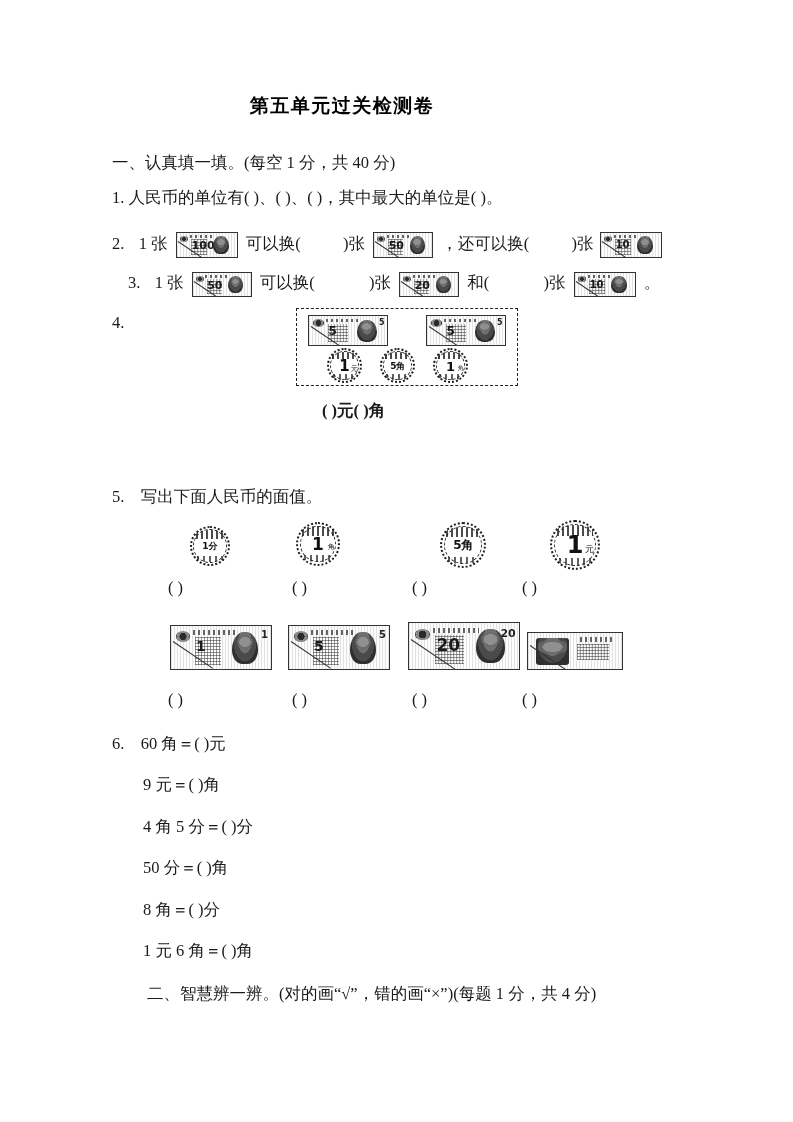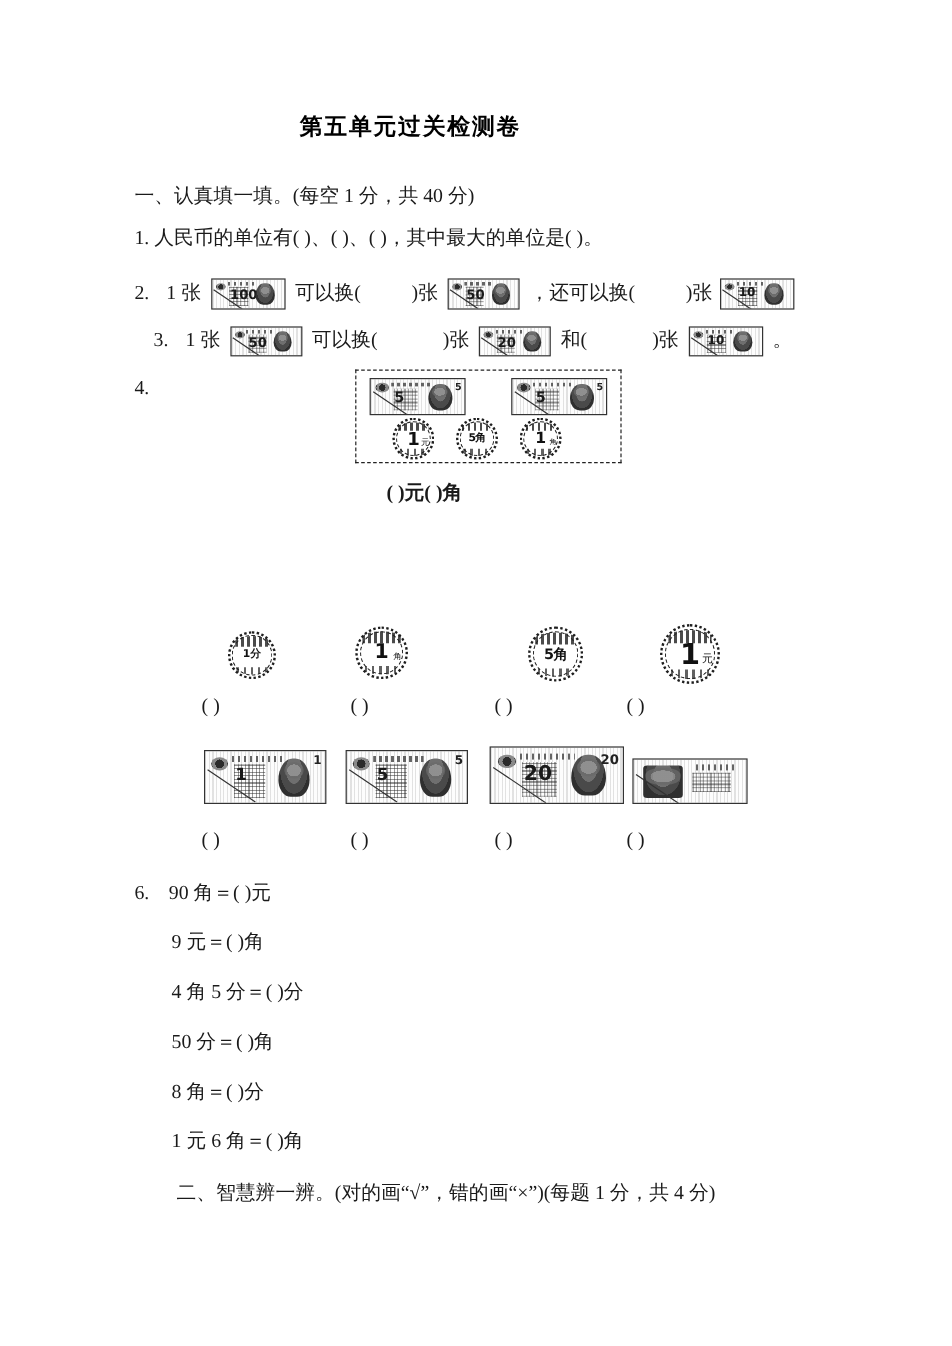--- a/index.html
+++ b/index.html
@@ -348,20 +348,25 @@
         <span class="carc"></span>
         <span class="carc-b"></span>
       <span class="cval" style="font-size:13px;">1</span>
       <span class="cunit" style="font-size:6px;">角</span>
     </span>
   </div>
 
   <div class="line" style="left:322px; top:400px;font-weight:bold;">(        )元(        )角</div>
 
 
+  <div class="line" style="left:112px; top:486px;">
+    <span>5.</span>
+    <span style="display:inline-block;width:8px;"></span>
+    <span>写出下面人民币的面值。</span>
+  </div>
 
   <span class="coin" style="position:absolute;left:190px;top:526px;width:40px;height:40px;">
     <span class="rim"></span>
       <span class="rim2"></span>
       <span class="carc"></span>
       <span class="carc-b"></span>
     <span class="cval" style="font-size:9px;text-align:center;">1分</span>
   </span>
   <span class="coin" style="position:absolute;left:296px;top:522px;width:44px;height:44px;">
     <span class="rim"></span>
@@ -431,21 +436,21 @@
   </span>
 
   <div class="paren-row" style="left:168px; top:690px;">(                )</div>
   <div class="paren-row" style="left:292px; top:690px;">(                )</div>
   <div class="paren-row" style="left:412px; top:690px;">(                )</div>
   <div class="paren-row" style="left:522px; top:690px;">(                )</div>
 
   <div class="line" style="left:112px; top:733px;">
     <span>6.</span>
     <span style="display:inline-block;width:8px;"></span>
-    <span>90 角＝(        )元</span>
+    <span>60 角＝(        )元</span>
   </div>
   <div class="line" style="left:143px; top:774px;">9 元＝(        )角</div>
   <div class="line" style="left:143px; top:816px;">4 角 5 分＝(        )分</div>
   <div class="line" style="left:143px; top:857px;">50 分＝(        )角</div>
   <div class="line" style="left:143px; top:899px;">8 角＝(        )分</div>
   <div class="line" style="left:143px; top:940px;">1 元 6 角＝(        )角</div>
 
   <div class="line sec-head" style="left:112px; top:983px;margin-left:35px;">二、智慧辨一辨。(对的画“√”，错的画“×”)(每题 1 分，共 4 分)</div>
 
 </div>

